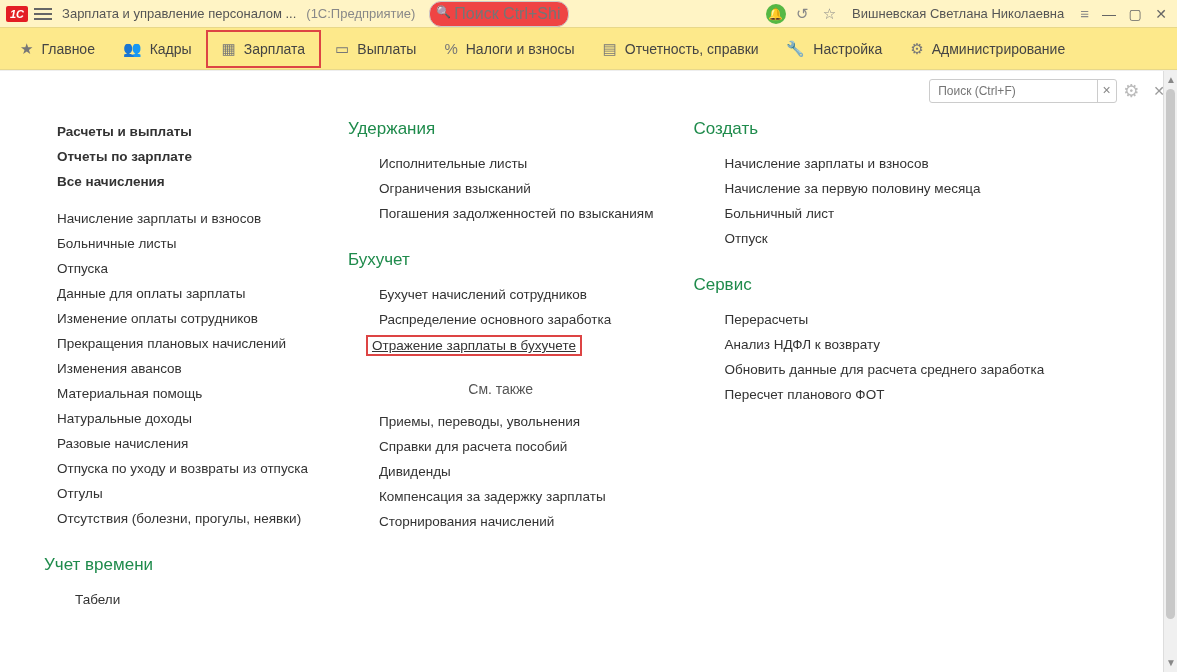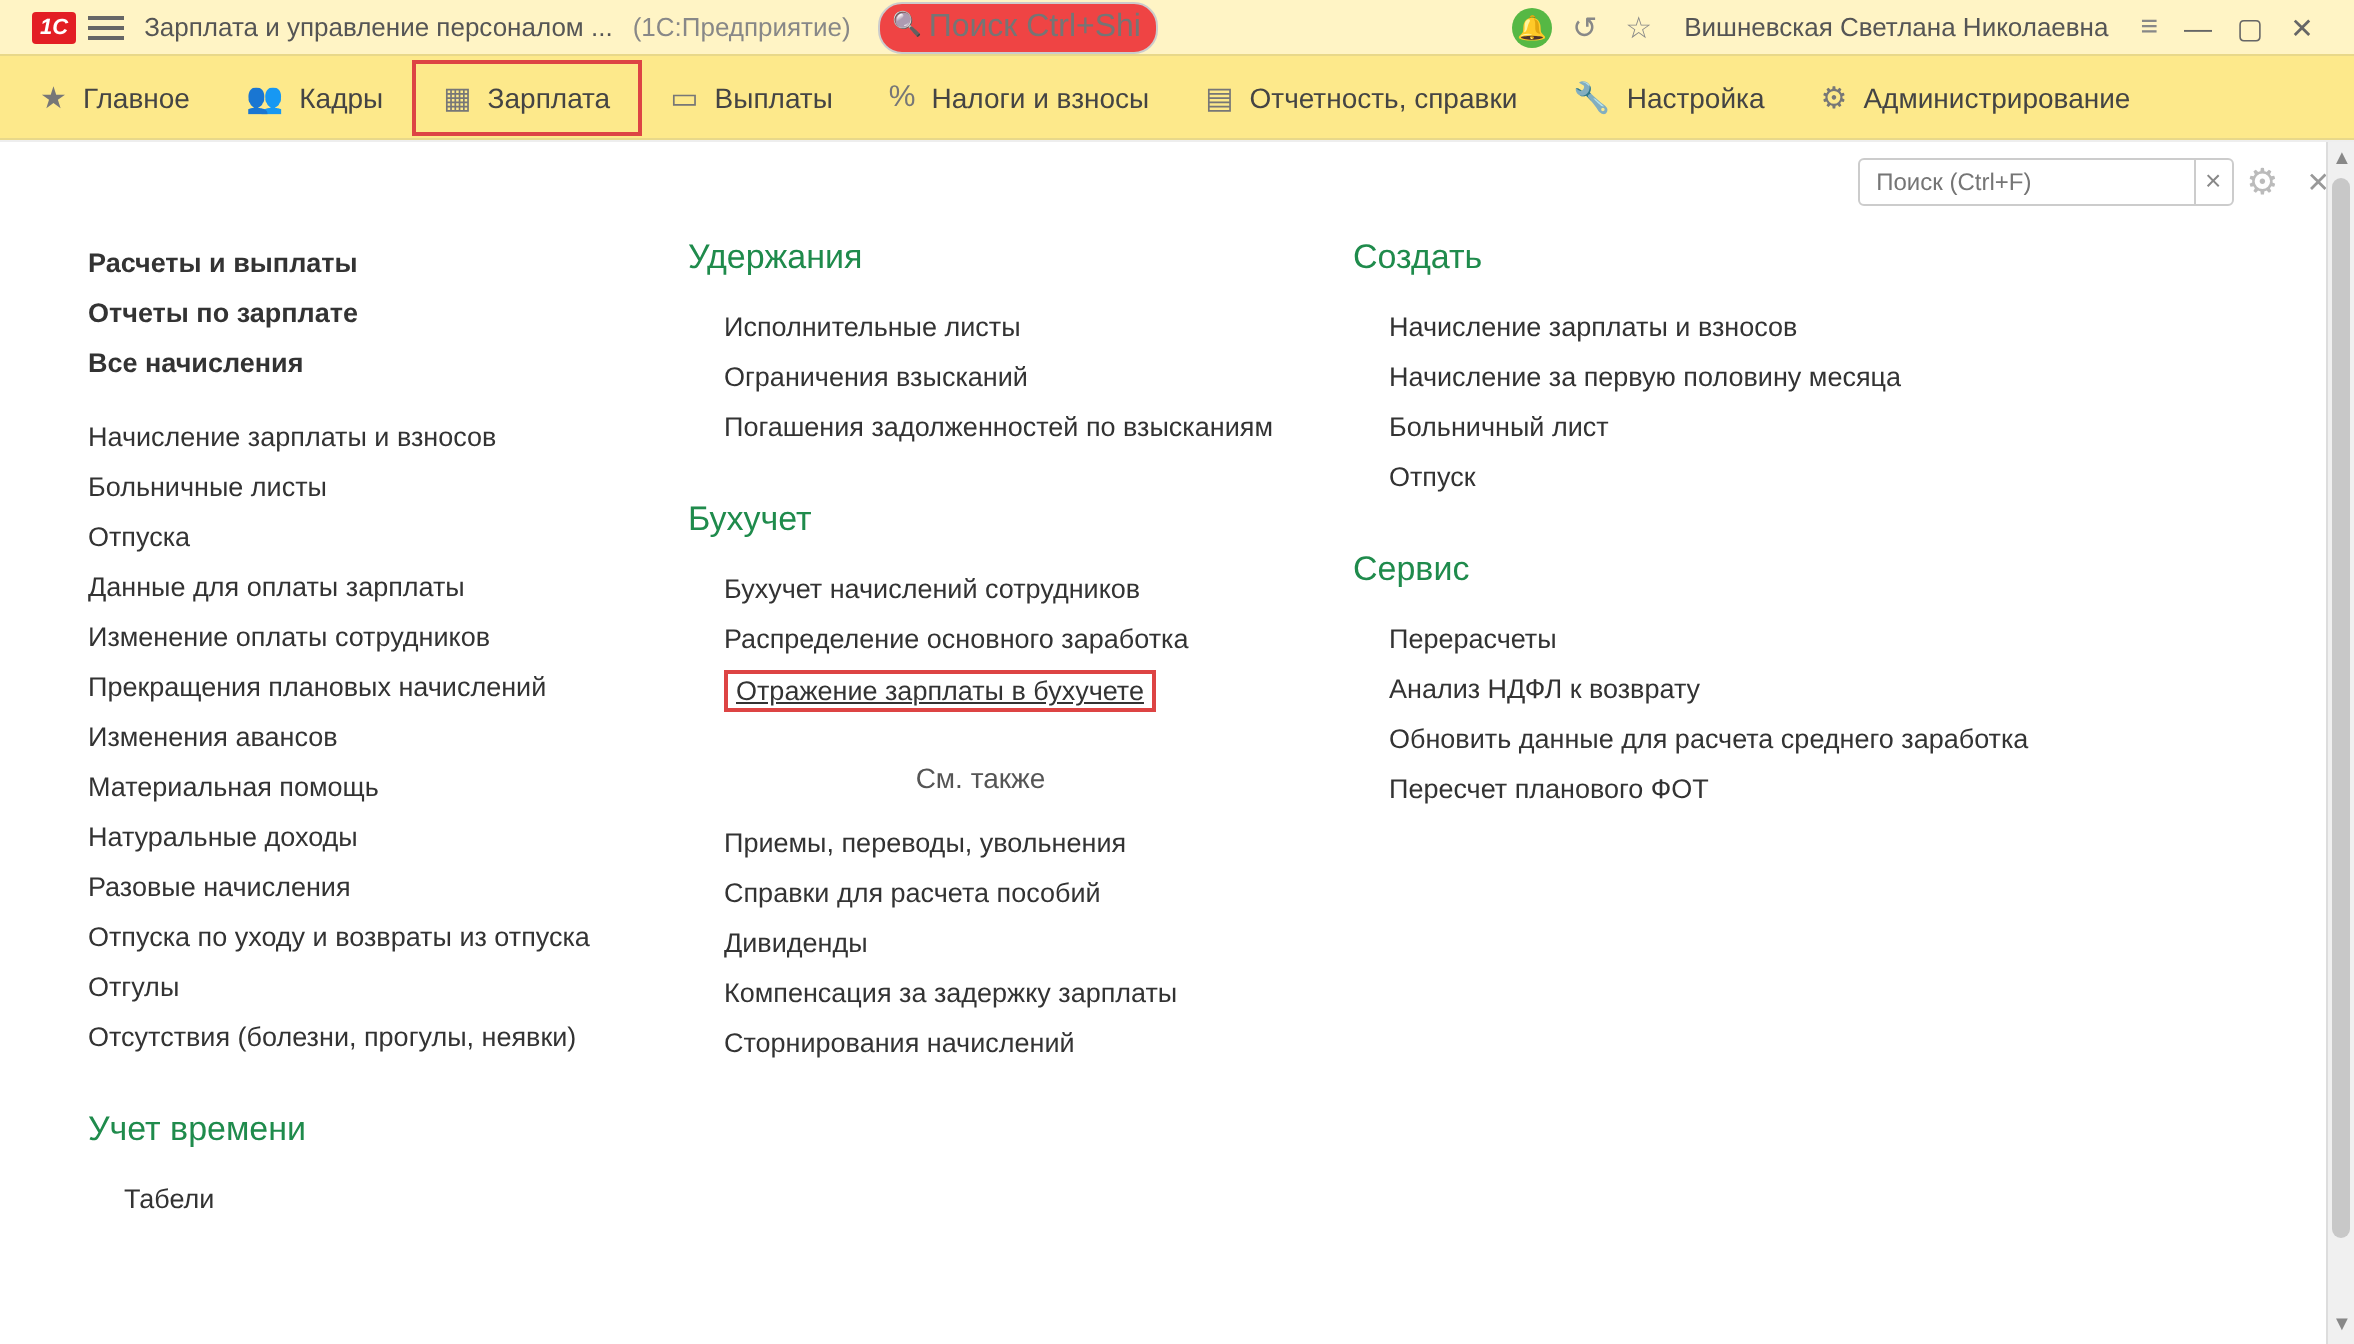--- a/index.html
+++ b/index.html
@@ -1,18 +1,18 @@
 <!DOCTYPE html>
 <html><head>
 <meta charset="utf-8">
 <style>
   * { box-sizing: border-box; margin: 0; padding: 0; }
   body { font-family: Arial, sans-serif; font-size: 13px; width: 1177px; height: 672px; overflow: hidden; background: #fff; color: #333; }
   
-  .titlebar { background: #fff4c5; height: 28px; display: flex; align-items: center; padding: 0 16px; border-bottom: 1px solid #e8d88a; gap: 6px; }
+  .titlebar { background: #fff4c5; height: 28px; display: flex; align-items: center; padding: 0 6px; border-bottom: 1px solid #e8d88a; gap: 6px; }
   .logo-1c { background: #e31e24; color: #fff; font-weight: bold; font-size: 11px; padding: 2px 4px; border-radius: 2px; font-style: italic; }
   .burger { width: 18px; display: flex; flex-direction: column; gap: 3px; cursor: pointer; }
   .burger div { height: 2px; background: #666; }
   .title-text { color: #555; font-size: 13px; margin-left: 4px; }
   .title-sub { color: #888; }
   .global-search { flex: 0 0 140px; margin-left: 8px; position: relative; }
   .global-search input { width: 100%; border: 1px solid #ccc; border-radius: 12px; padding: 3px 8px 3px 24px; background: #ef4444; font-size: 16px; }
   .global-search .mag { position: absolute; left: 7px; top: 4px; color: #999; font-size: 12px; }
   .title-spacer { flex: 1; }
   .bell-badge { width: 20px; height: 20px; border-radius: 50%; background: #56b844; display: flex; align-items: center; justify-content: center; color: #fff; font-size: 12px; }
@@ -32,21 +32,21 @@
   .search-box input { width: 188px; border: 1px solid #ccc; border-radius: 3px; padding: 4px 22px 4px 8px; font-size: 12px; }
   .search-x { position: absolute; right: 2px; top: 0; width: 18px; height: 24px; border-left: 1px solid #ccc; text-align: center; line-height: 22px; color: #888; cursor: pointer; font-size: 14px; }
   .gear { color: #bbb; font-size: 18px; cursor: pointer; }
   .close-x { color: #999; font-size: 14px; cursor: pointer; margin-left: 8px; }
   
   .cols { display: flex; gap: 40px; margin-top: 30px; }
   .col { min-width: 260px; }
   .grp-title { color: #1f8b4c; font-size: 17px; margin: 0 0 12px 0; cursor: pointer; }
   .grp-title.up { margin-top: 24px; }
   .grp-title.sub { color: #555; font-size: 14px; margin-top: 22px; text-align: center; }
-  .link { color: #333; font-size: 13.5px; padding: 5px 0; cursor: pointer; display: block; }
+  .link { color: #333; font-size: 13.5px; padding: 5px 0; cursor: pointer; display: block; margin-left: 13px; }
   .link.bold { font-weight: bold; }
   .link.indent { padding-left: 18px; }
   .link.boxed { border: 2px solid #d44; display: inline-block; padding: 1px 4px; margin: 3px 0 3px 18px; text-decoration: underline; }
   .col2 .link.indent, .col3 .link.indent { padding-left: 18px; }
   
   .scroll-track { position: absolute; right: 0; top: 0; bottom: 0; width: 14px; background: #f0f0f0; border-left: 1px solid #ddd; }
   .scroll-thumb { position: absolute; top: 18px; left: 2px; width: 9px; height: 530px; background: #c8c8c8; border-radius: 5px; }
   .scroll-arrow { position: absolute; left: 0; width: 14px; height: 14px; text-align: center; color: #888; font-size: 10px; line-height: 14px; }
   .scroll-arrow.up { top: 2px; }
   .scroll-arrow.down { bottom: 2px; }

